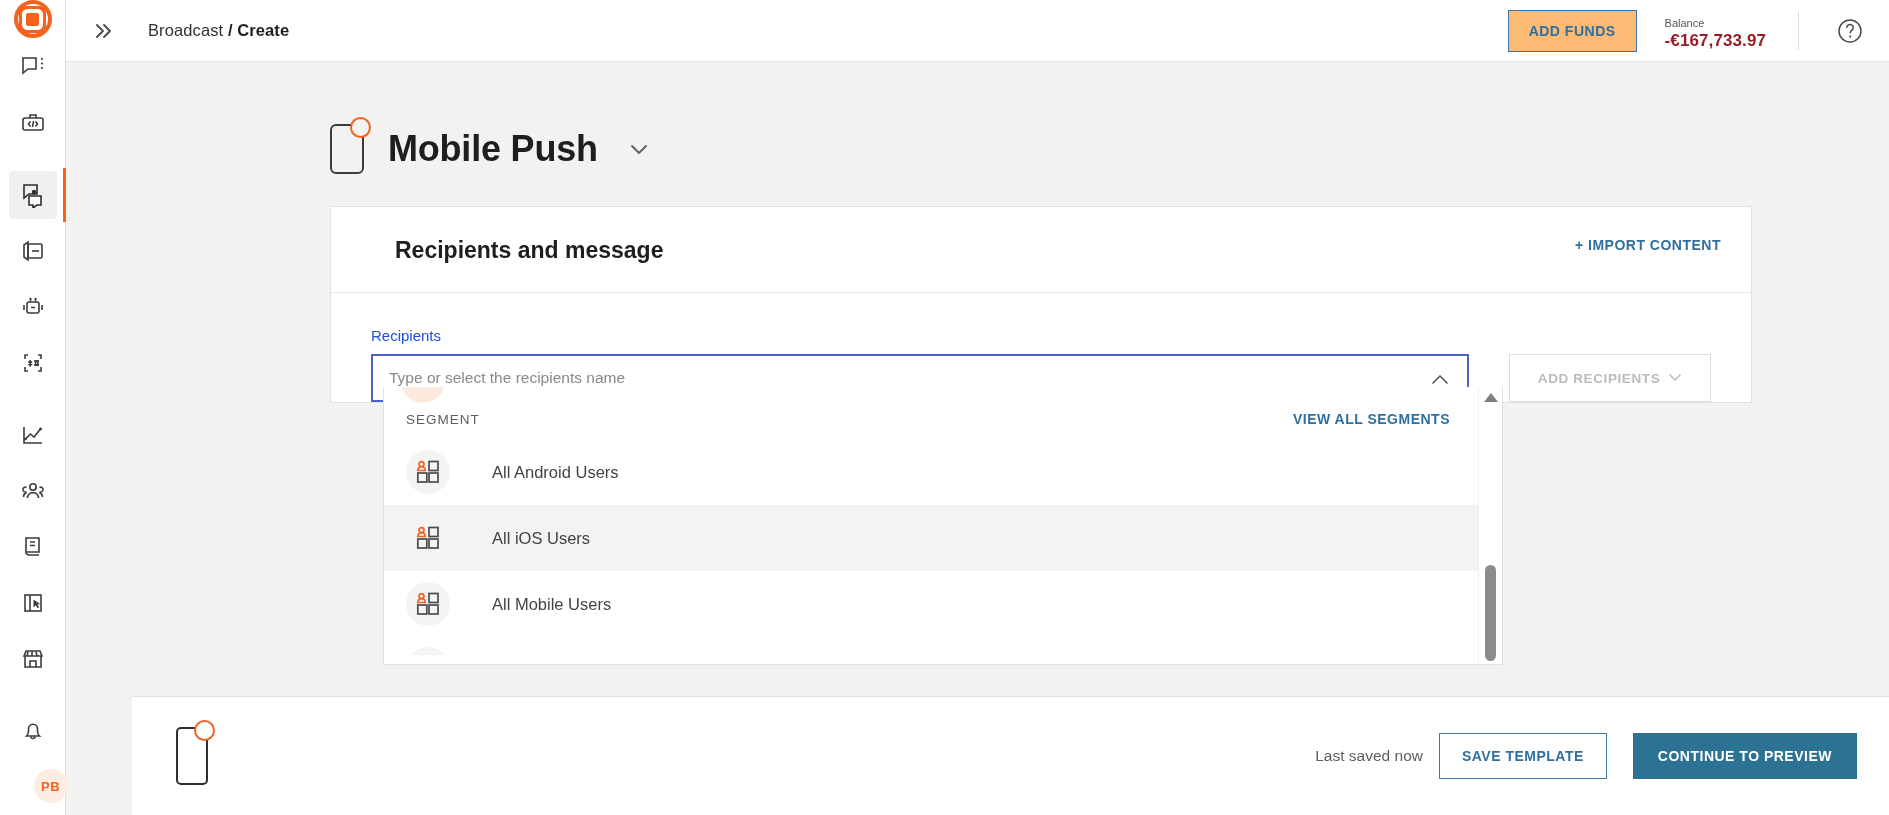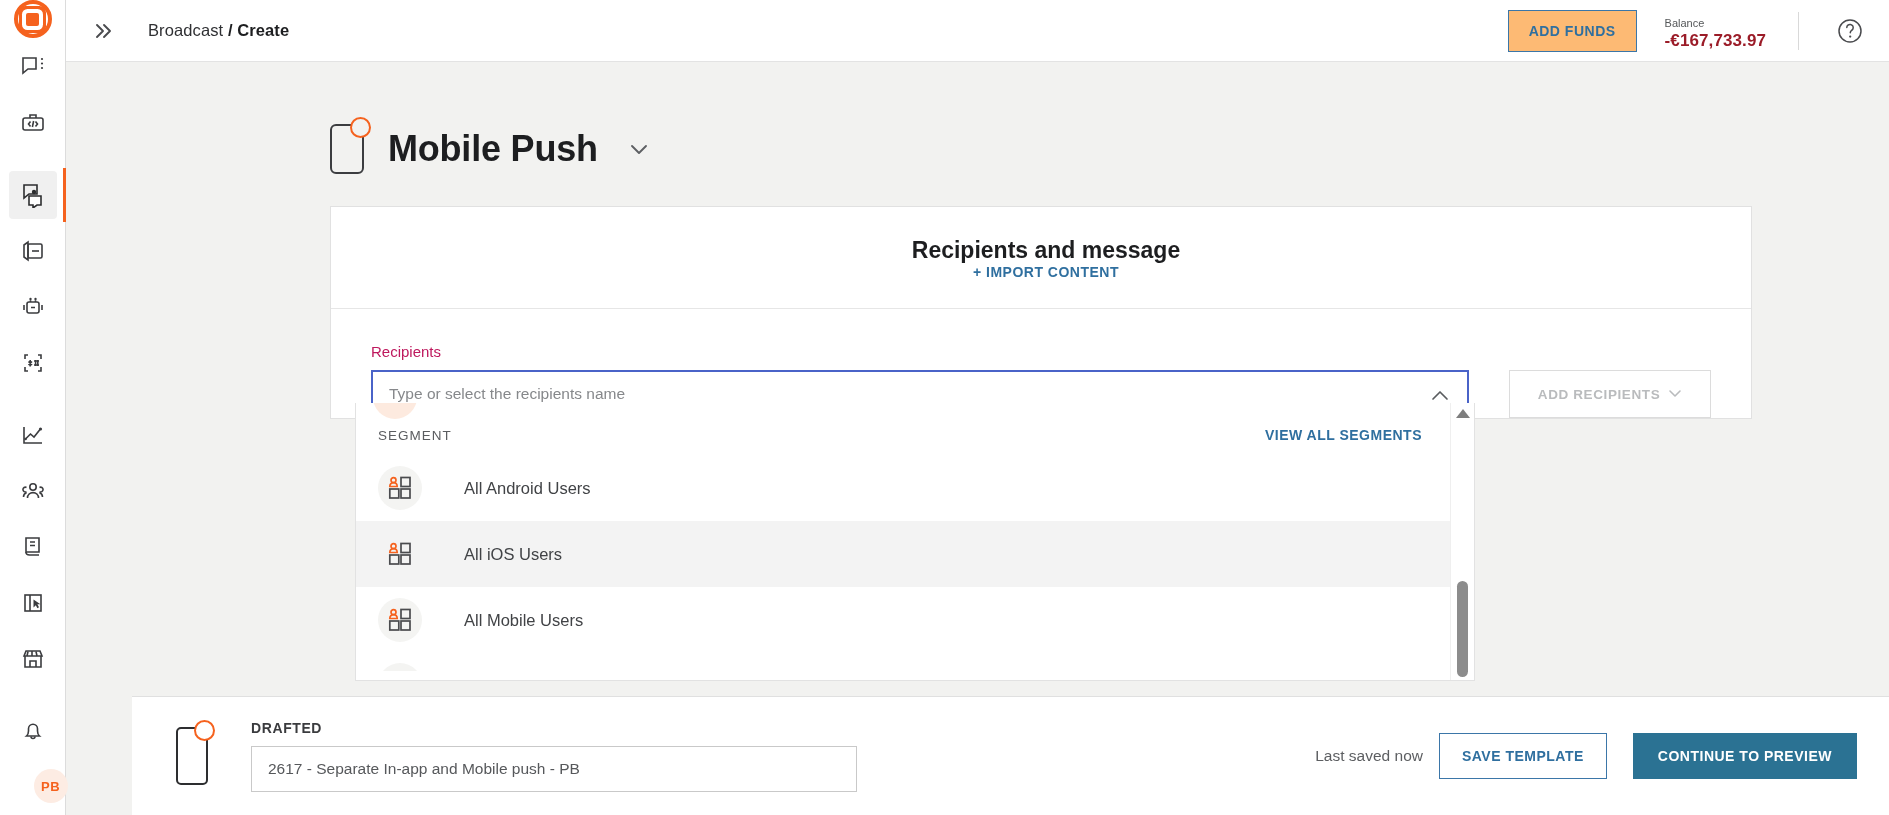--- a/index.html
+++ b/index.html
@@ -114,50 +114,49 @@
   .page-title { font-size: 36px; font-weight: 700; color: #1d1e20; letter-spacing: -.2px; }
   .title-caret { color: #5e6063; display: flex; align-items: center; cursor: pointer; margin-left: 4px; }
 
   
   .card {
     margin: 32px 0 0 264px; width: 1422px;
     background: #ffffff; border: 1px solid #e1e1e1;
     position: relative;
   }
   .card-head {
-    display: flex; align-items: center; justify-content: space-between;
-    padding: 30px 30px 28px 40px;
+    display: flex; justify-content: space-between;
+    padding: 30px 30px 28px 64px;
     border-bottom: 1px solid #e6e6e6;
-    flex-direction: column;
   }
   .card-title { font-size: 23px; font-weight: 700; color: #1d1e20; }
   .link-blue {
     color: #2f6f9f; font-size: 14px; font-weight: 700; letter-spacing: .5px;
     cursor: pointer; white-space: nowrap;
   }
   .card-body { padding: 34px 40px 0 40px; position: relative; }
-  .field-label { font-size: 15px; color: #be185d; margin-bottom: 10px; }
+  .field-label { font-size: 15px; color: #1d4ed8; margin-bottom: 10px; }
   .field-row { display: flex; align-items: flex-start; gap: 40px; }
   .combo {
     position: relative; width: 1120px; height: 48px;
     border: 2px solid #4a63c8; background: #fff;
     display: flex; align-items: center; padding: 0 16px;
   }
   .combo .ph { font-size: 15.5px; color: #86888b; }
   .combo .caret { position: absolute; right: 16px; top: 13px; color: #5a5c5f; cursor: pointer; }
   .btn-ghost {
     width: 206px; height: 48px; border: 1px solid #dcdcdc; background: #fff;
     color: #b9bbbd; font-size: 13.5px; font-weight: 700; letter-spacing: .6px;
     display: flex; align-items: center; justify-content: center; gap: 8px;
     cursor: pointer; font-family: "Liberation Sans", sans-serif;
   }
 
   
   .dropdown {
-    position: absolute; left: 24px; top: 94px;
+    position: absolute; left: 52px; top: 94px;
     width: 1120px; height: 278px;
     background: #ffffff; border: 1px solid #e2e2e2;
     border-top: none;
     overflow: hidden;
   }
   .dd-scroll { position: absolute; inset: 0; }
   .dd-clip-top {
     position: absolute; left: 0; top: 0; width: 1096px; height: 20px; overflow: hidden;
   }
   .dd-clip-top .pill {
@@ -525,24 +524,20 @@
             </div>
           </div>
 
         </div>
       </section>
     </main>
 
     <footer class="bottombar">
       <div class="bb-icon"></div>
 
-      <div class="bb-field">
-        <div class="bb-status">DRAFTED</div>
-        <div class="bb-input">2617 - Separate In-app and Mobile push - PB</div>
-      </div>
 
       <div class="bb-spacer"></div>
 
       <span class="bb-saved">Last saved now</span>
       <button class="btn-save">SAVE TEMPLATE</button>
       <button class="btn-primary">CONTINUE TO PREVIEW</button>
     </footer>
 
   </div>
 </div>

